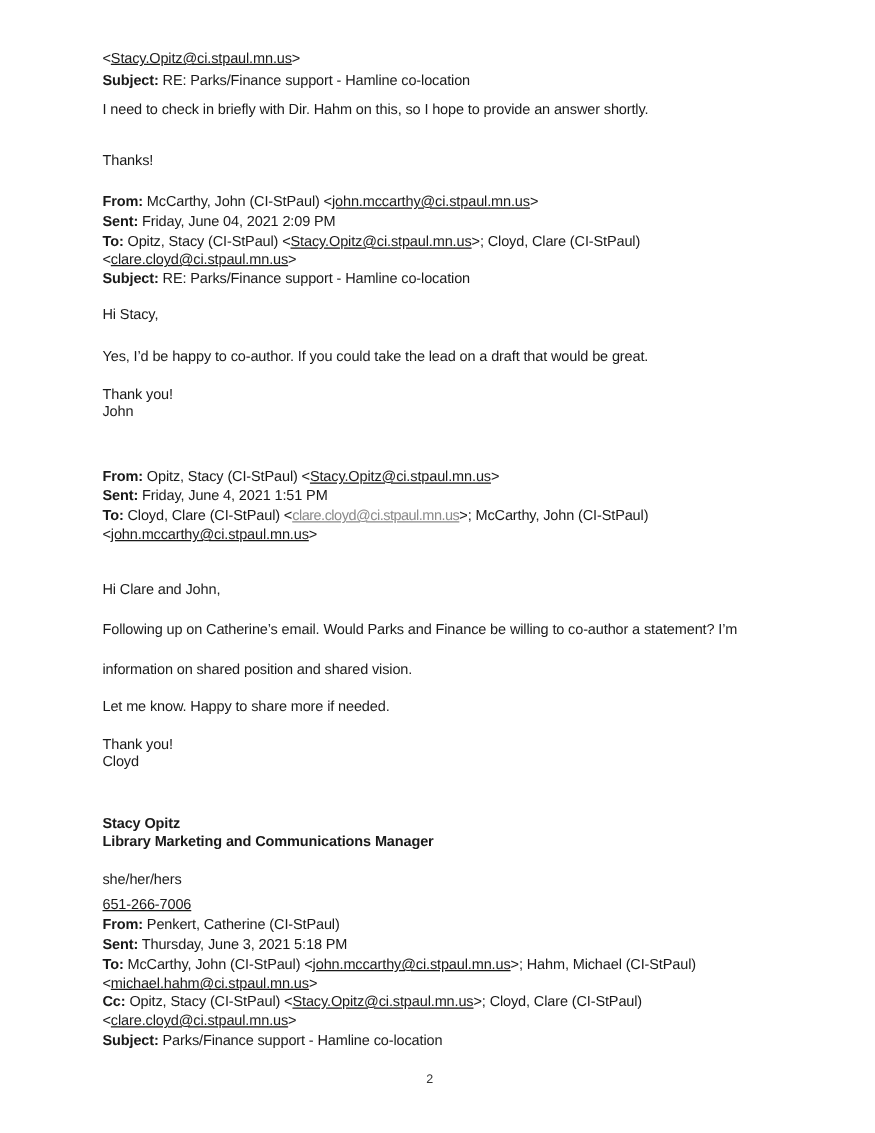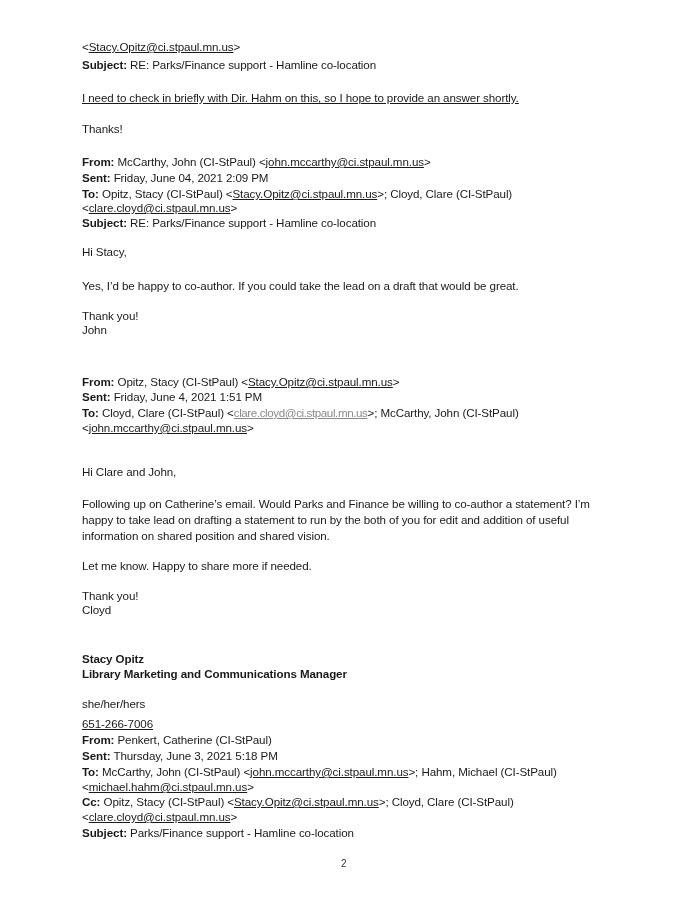--- a/index.html
+++ b/index.html
@@ -47,42 +47,41 @@
     .faded { color: #8a8a8a; letter-spacing: -0.4px; }
   </style>
 </head>
 <body>
 
 <div class="page">
 
   <div class="line" style="top:39px;">&lt;<span class="email">Stacy.Opitz@ci.stpaul.mn.us</span>&gt;</div>
   <div class="line" style="top:57px;"><span class="lbl">Subject:</span> <span>RE: Parks/Finance support - Hamline co-location</span></div>
 
-  <div class="line" style="top:90px;text-decoration:underline;">I need to check in briefly with Dir. Hahm on this, so I hope to provide an answer shortly.</div>
+  <div class="line" style="top:80px;">I need to check in briefly with Dir. Hahm on this, so I hope to provide an answer shortly.</div>
   <div class="line" style="top:121px;">Thanks!</div>
 
   <div class="line" style="top:154px;text-align:right;"><span class="lbl">From:</span> <span>McCarthy, John (CI-StPaul)</span> &lt;<span class="email">john.mccarthy@ci.stpaul.mn.us</span>&gt;</div>
   <div class="line" style="top:170px;"><span class="lbl">Sent:</span> <span>Friday, June 04, 2021 2:09 PM</span></div>
   <div class="line" style="top:186px;"><span class="lbl">To:</span> <span>Opitz, Stacy (CI-StPaul)</span> &lt;<span class="email">Stacy.Opitz@ci.stpaul.mn.us</span>&gt;; <span>Cloyd, Clare (CI-StPaul)</span></div>
   <div class="line" style="top:200px;">&lt;<span class="email">clare.cloyd@ci.stpaul.mn.us</span>&gt;</div>
   <div class="line" style="top:215px;"><span class="lbl">Subject:</span> <span>RE: Parks/Finance support - Hamline co-location</span></div>
 
   <div class="line" style="top:244px;">Hi Stacy,</div>
   <div class="line" style="top:278px;">Yes, I’d be happy to co-author. If you could take the lead on a draft that would be great.</div>
   <div class="line" style="top:308px;">Thank you!</div>
   <div class="line" style="top:322px;">John</div>
 
   <div class="line" style="top:374px;"><span class="lbl">From:</span> <span>Opitz, Stacy (CI-StPaul)</span> &lt;<span class="email">Stacy.Opitz@ci.stpaul.mn.us</span>&gt;</div>
   <div class="line" style="top:389px;"><span class="lbl">Sent:</span> <span>Friday, June 4, 2021 1:51 PM</span></div>
   <div class="line" style="top:405px;"><span class="lbl">To:</span> <span>Cloyd, Clare (CI-StPaul)</span> &lt;<span class="email faded">clare.cloyd@ci.stpaul.mn.us</span>&gt;; <span>McCarthy, John (CI-StPaul)</span></div>
   <div class="line" style="top:420px;">&lt;<span class="email">john.mccarthy@ci.stpaul.mn.us</span>&gt;</div>
 
   <div class="line" style="top:464px;">Hi Clare and John,</div>
   <div class="line" style="top:496px;">Following up on Catherine’s email. Would Parks and Finance be willing to co-author a statement? I’m</div>
-  <div class="line" style="top:512px;">happy to take lead on drafting a statement to run by the both of you for edit and addition of useful</div>
   <div class="line" style="top:528px;">information on shared position and shared vision.</div>
   <div class="line" style="top:558px;">Let me know. Happy to share more if needed.</div>
   <div class="line" style="top:588px;">Thank you!</div>
   <div class="line" style="top:602px;">Cloyd</div>
 
   <div class="line bold" style="top:651px;">Stacy Opitz</div>
   <div class="line bold" style="top:666px;">Library Marketing and Communications Manager</div>
   <div class="line" style="top:716px;text-decoration:underline;">651-266-7006</div>
   <div class="line" style="top:696px;">she/her/hers</div>
 

